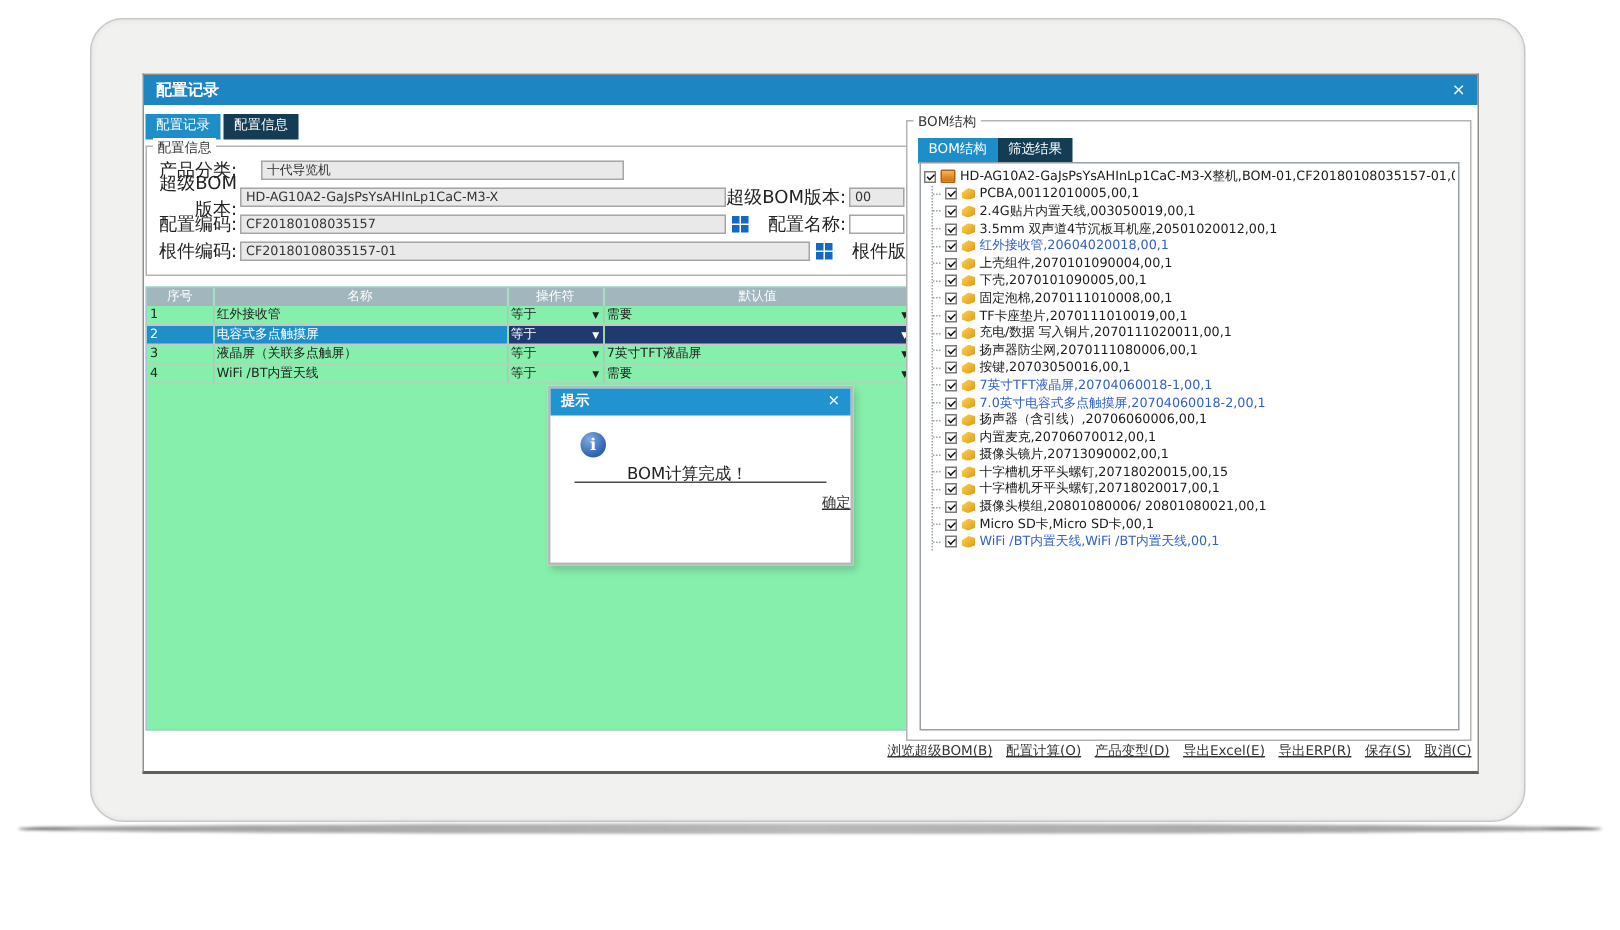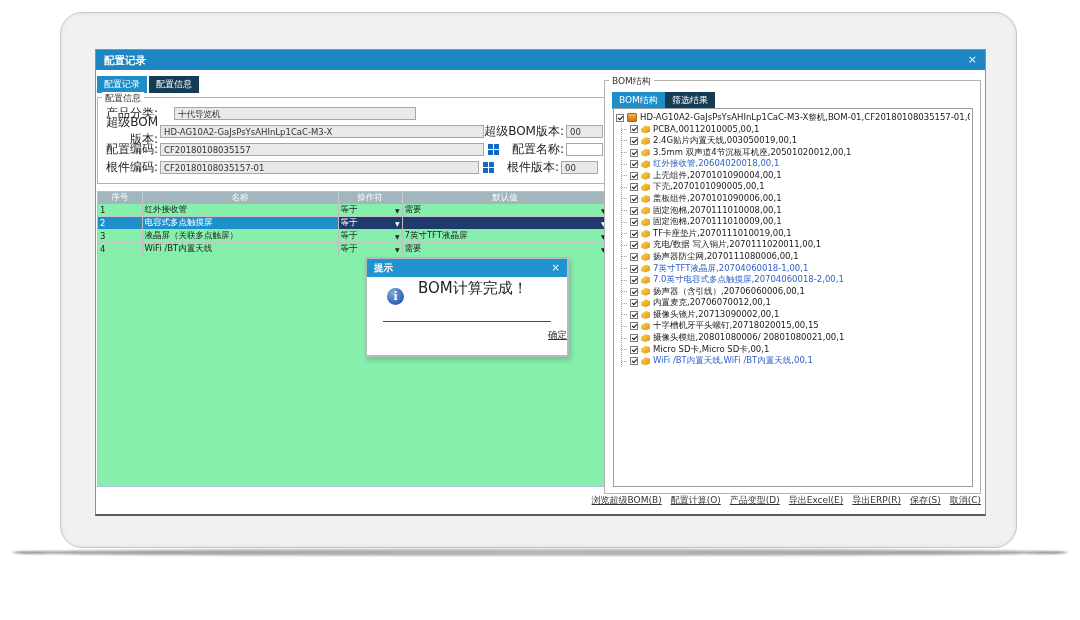--- a/index.html
+++ b/index.html
@@ -85,30 +85,30 @@
     background:linear-gradient(135deg,#ffd44e,#dd9718); border-radius:1px;
     clip-path:polygon(0 38%, 52% 0, 100% 18%, 100% 78%, 48% 100%, 0 80%); }
   .box-icon { width:10px; height:9px; flex:none; border:1px solid #b06212; border-radius:1px;
     background:linear-gradient(180deg,#f4b35d 0%,#e18a22 60%,#c9731a 100%); }
 
   
   .footer-links { position:absolute; right:4px; top:444px; display:flex; gap:9px; }
   .flink { font-size:9px; color:#333; text-decoration:underline; cursor:pointer; white-space:nowrap; }
 
   
-  .dialog { position:absolute; left:269px; top:207px; width:204px; height:100px;
+  .dialog { position:absolute; left:269px; top:207px; width:204px; height:120px;
     background:#fff; border:2px solid #b6babd; box-shadow:2px 3px 5px rgba(0,0,0,.18); }
   .dlg-title { height:18px; background:#2093d0; color:#fff; font-size:9.5px; font-weight:bold;
     line-height:18px; padding:0 7px; display:flex; justify-content:space-between; align-items:center; }
   .dlg-title .close { font-weight:normal; font-size:10px; cursor:pointer; }
   .info-icon { position:absolute; left:20px; top:29px; width:17px; height:17px; border-radius:50%;
     background:radial-gradient(circle at 35% 28%, #7fabe2, #2e62b0 70%);
     color:#fff; font-family:"DejaVu Serif",serif; font-weight:bold; font-size:11px;
     text-align:center; line-height:17px; }
-  .dlg-msg { position:absolute; left:51px; top:20px; font-size:15px; color:#222; }
+  .dlg-msg { position:absolute; left:51px; top:49px; font-size:11px; color:#222; }
   .dlg-sep { position:absolute; left:16px; right:16px; top:62px; border-top:1px solid #4a4a4a; }
   .dlg-ok { position:absolute; left:0; right:0; top:70px; text-align:right; font-size:9.5px;
     color:#333; text-decoration:underline; cursor:pointer; }
 </style>
 </head>
 <body>
 
 <div class="stage" id="stage">
   <div class="monitor">
     <div class="appwin">
@@ -139,21 +139,21 @@
         <div class="frow" style="left:0;top:44px;">
           <span class="flabel" style="width:60px">配置编码:</span>
           <span class="finput" style="width:324px;margin-left:2px">CF20180108035157</span>
           <span class="grid-icon"></span>
           <span class="flabel" style="width:65px">配置名称:</span>
           <span class="finput editable" style="width:37px;margin-left:2px"></span>
         </div>
 
         <div class="frow" style="left:0;top:62px;">
           <span class="flabel" style="width:60px">根件编码:</span>
-          <span class="finput" style="width:319px;margin-left:2px">CF20180108035157-01</span>
+          <span class="finput" style="width:380px;margin-left:2px">CF20180108035157-01</span>
           <span class="grid-icon"></span>
           <span class="flabel" style="width:65px">根件版本:</span>
           <span class="finput" style="width:37px;margin-left:2px">00</span>
         </div>
       </div>
 
       <div class="grid-box">
         <table class="vtable">
           <colgroup>
               <col class="c1">
@@ -280,47 +280,42 @@
               <span class="tlabel">上壳组件,2070101090004,00,1</span>
             </div>
             <div class="titem">
               <span class="cb"></span>
               <i class="part-icon"></i>
               <span class="tlabel">下壳,2070101090005,00,1</span>
             </div>
             <div class="titem">
               <span class="cb"></span>
               <i class="part-icon"></i>
-              <span class="tlabel">盖板组件,2070101090006,00,1</span>
-            </div>
-            <div class="titem">
-              <span class="cb"></span>
-              <i class="part-icon"></i>
               <span class="tlabel">固定泡棉,2070111010008,00,1</span>
             </div>
             <div class="titem">
               <span class="cb"></span>
               <i class="part-icon"></i>
-              <span class="tlabel">固定泡棉,2070111010009,00,1</span>
-            </div>
-            <div class="titem">
-              <span class="cb"></span>
-              <i class="part-icon"></i>
               <span class="tlabel">TF卡座垫片,2070111010019,00,1</span>
             </div>
             <div class="titem">
               <span class="cb"></span>
               <i class="part-icon"></i>
               <span class="tlabel">充电/数据 写入铜片,2070111020011,00,1</span>
             </div>
             <div class="titem">
               <span class="cb"></span>
               <i class="part-icon"></i>
               <span class="tlabel">扬声器防尘网,2070111080006,00,1</span>
             </div>
+            <div class="titem">
+              <span class="cb"></span>
+              <i class="part-icon"></i>
+              <span class="tlabel">按键,20703050016,00,1</span>
+            </div>
             <div class="titem active">
               <span class="cb"></span>
               <i class="part-icon"></i>
               <span class="tlabel">7英寸TFT液晶屏,20704060018-1,00,1</span>
             </div>
             <div class="titem active">
               <span class="cb"></span>
               <i class="part-icon"></i>
               <span class="tlabel">7.0英寸电容式多点触摸屏,20704060018-2,00,1</span>
             </div>
@@ -336,20 +331,25 @@
             </div>
             <div class="titem">
               <span class="cb"></span>
               <i class="part-icon"></i>
               <span class="tlabel">摄像头镜片,20713090002,00,1</span>
             </div>
             <div class="titem">
               <span class="cb"></span>
               <i class="part-icon"></i>
               <span class="tlabel">十字槽机牙平头螺钉,20718020015,00,15</span>
+            </div>
+            <div class="titem">
+              <span class="cb"></span>
+              <i class="part-icon"></i>
+              <span class="tlabel">十字槽机牙平头螺钉,20718020017,00,1</span>
             </div>
             <div class="titem">
               <span class="cb"></span>
               <i class="part-icon"></i>
               <span class="tlabel">摄像头模组,20801080006/ 20801080021,00,1</span>
             </div>
             <div class="titem">
               <span class="cb"></span>
               <i class="part-icon"></i>
               <span class="tlabel">Micro SD卡,Micro SD卡,00,1</span>

